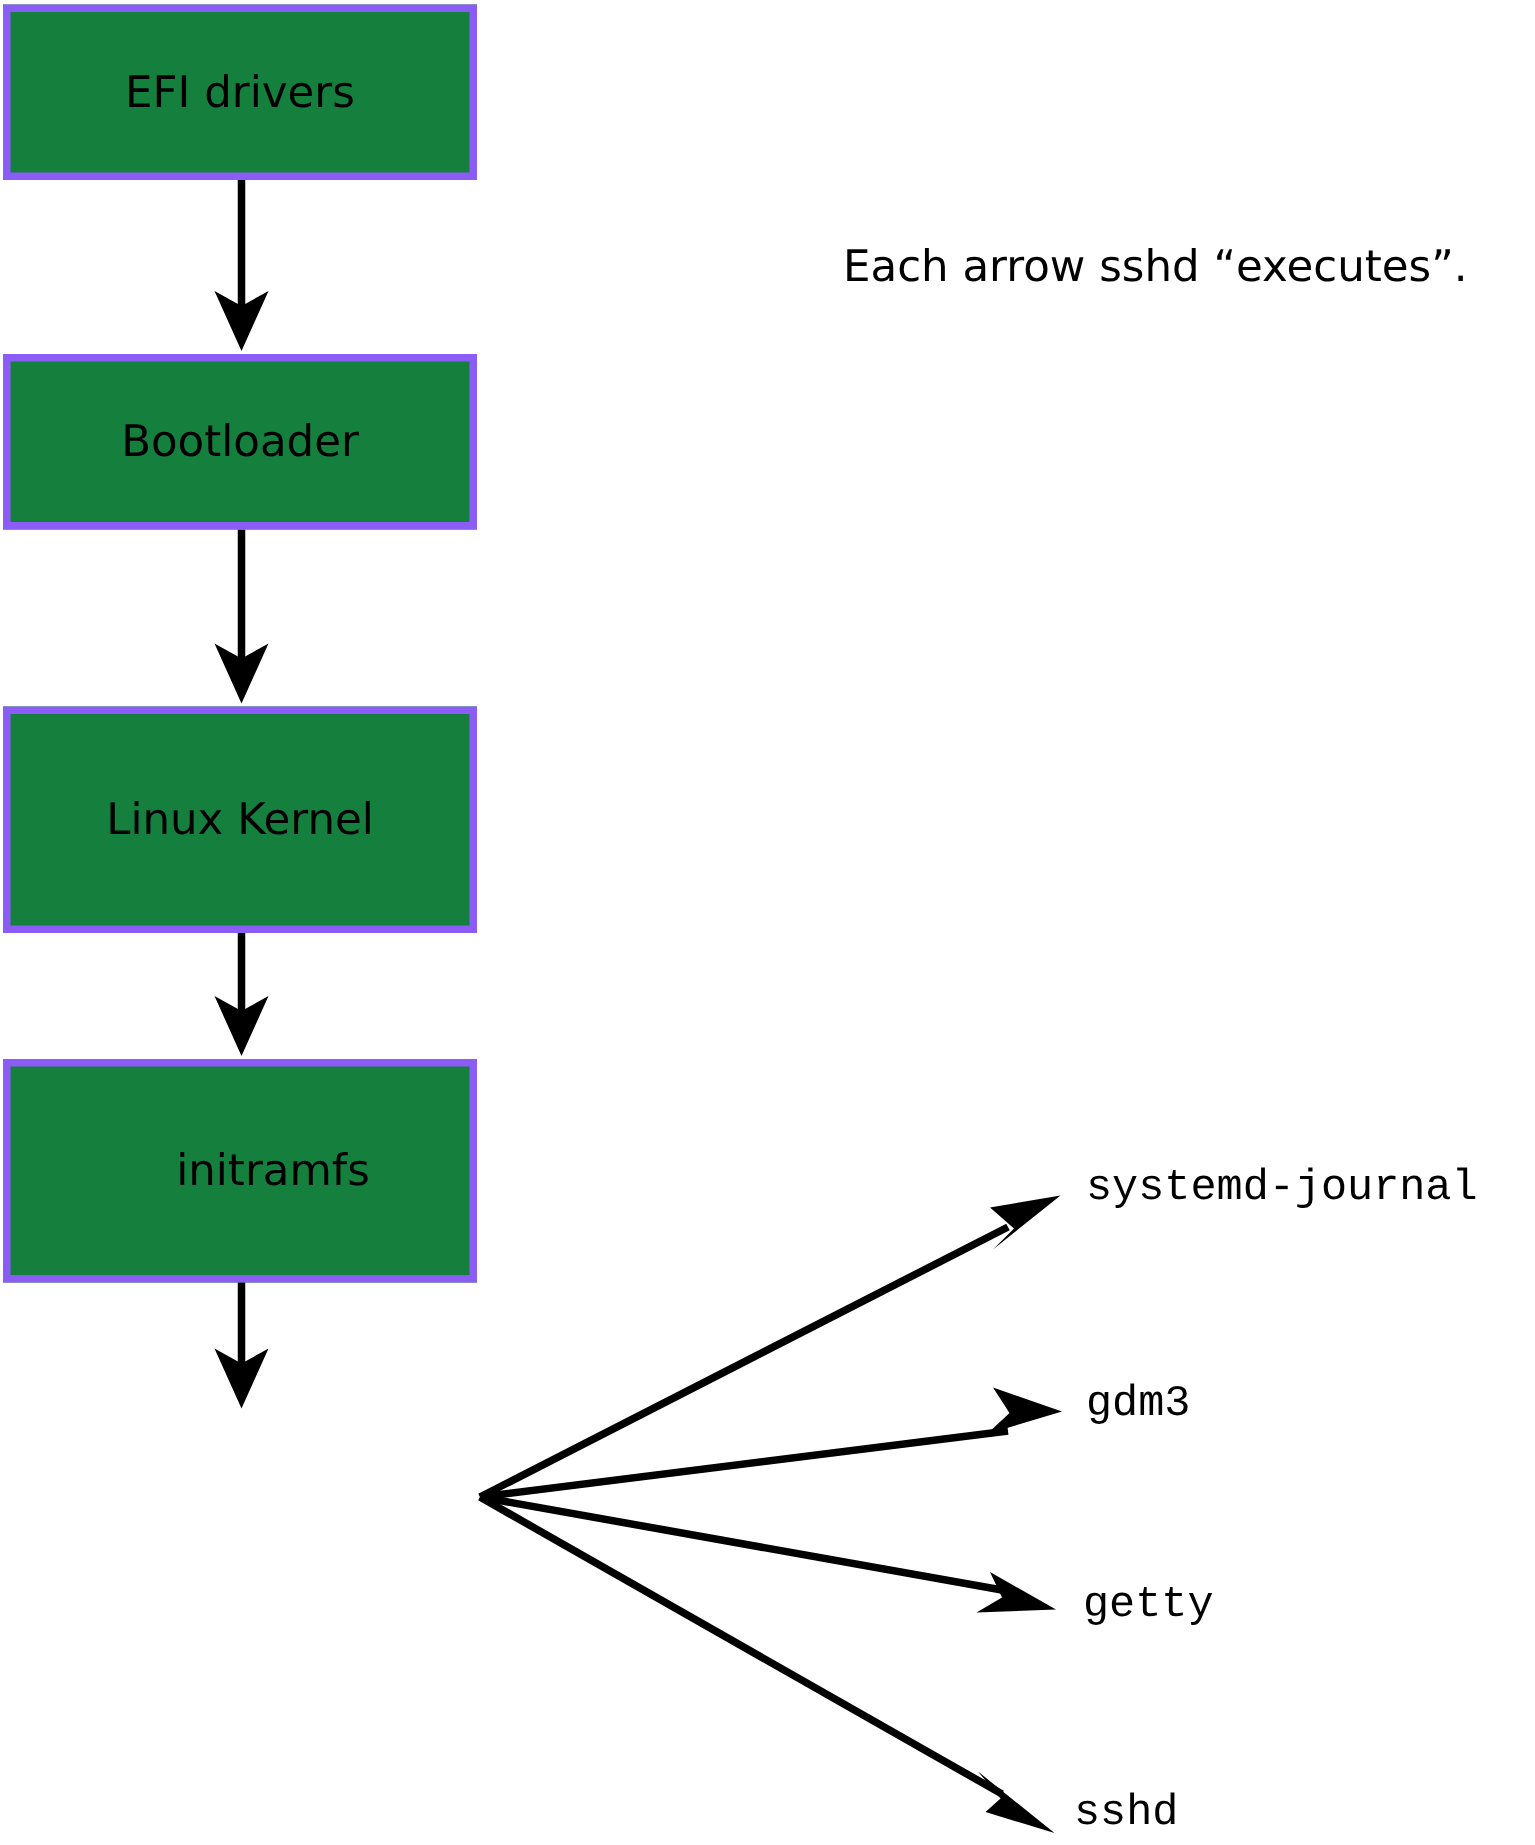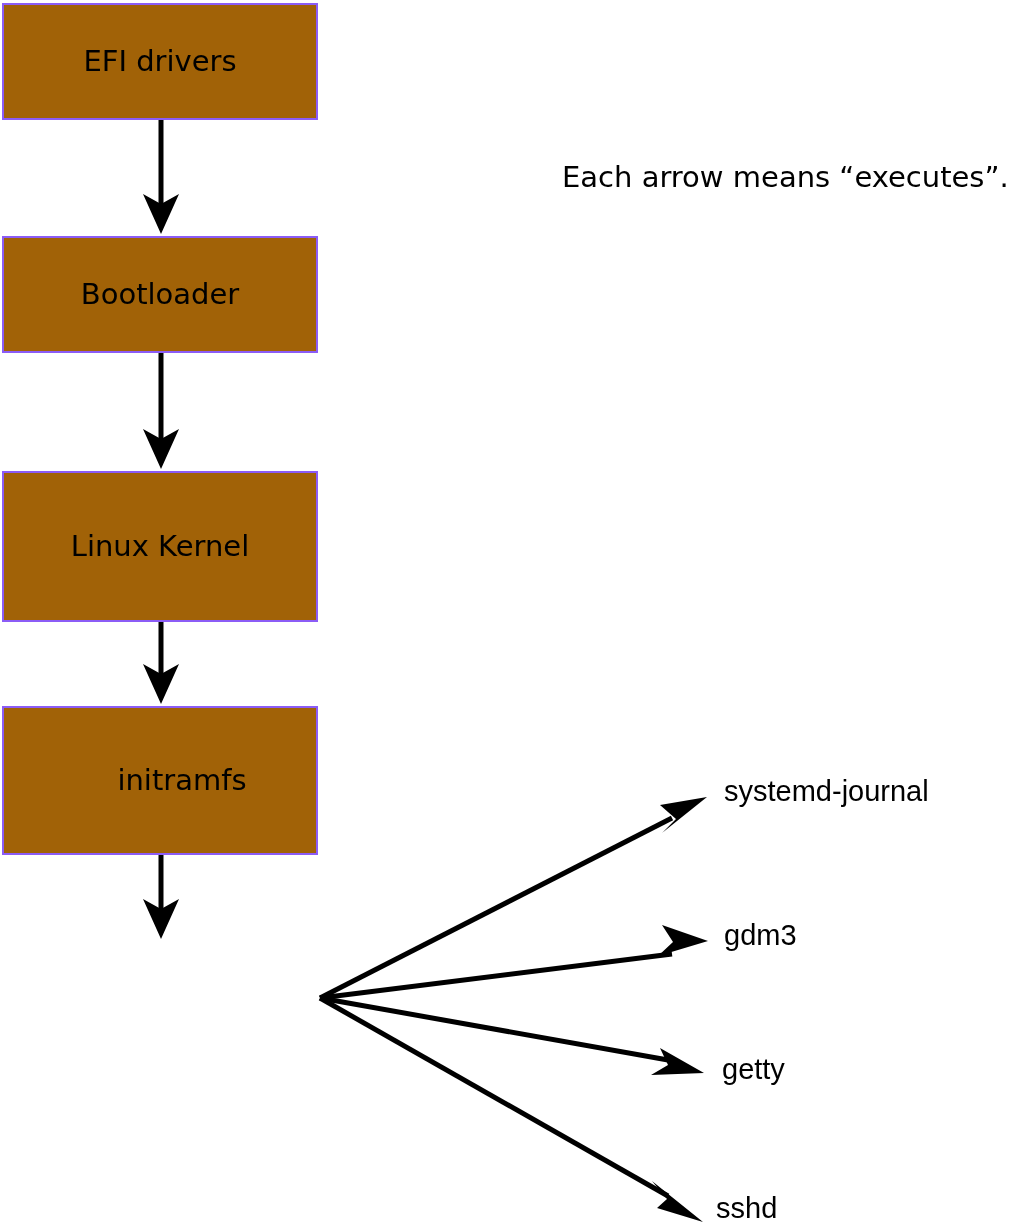--- a/index.html
+++ b/index.html
@@ -26,36 +26,36 @@
     position: absolute;
     left: 0;
     top: 0;
     width: 1023px;
     height: 1230px;
     display: block;
   }
   .node-box {
     position: absolute;
     box-sizing: border-box;
-    border: 2px solid #8b5cf6;
-    background: #a16207;
+    border: 5px solid #8b5cf6;
+    background: #15803d;
     display: flex;
     align-items: center;
     justify-content: center;
   }
   .node-label {
     font-family: "DejaVu Sans", "Liberation Sans", sans-serif;
     font-size: 29px;
     line-height: 1;
     color: #000000;
     white-space: nowrap;
   }
   .leaf-label {
     position: absolute;
-    font-family: Liberation Sans, sans-serif;
+    font-family: Liberation Mono, monospace;
     font-size: 29px;
     line-height: 1;
     color: #000000;
     white-space: nowrap;
   }
   .caption-text {
     position: absolute;
     font-family: "DejaVu Sans", "Liberation Sans", sans-serif;
     font-size: 29px;
     line-height: 1;
@@ -123,15 +123,15 @@
 
 
   <div class="leaf-label" style="left:724px; top:777px;">systemd-journal</div>
 
   <div class="leaf-label" style="left:724px; top:921px;">gdm3</div>
 
   <div class="leaf-label" style="left:722px; top:1055px;">getty</div>
 
   <div class="leaf-label" style="left:716px; top:1194px;">sshd</div>
 
-  <div class="caption-text" style="left:562px; top:163px;">Each arrow means “executes”.</div>
+  <div class="caption-text" style="left:562px; top:163px;">Each arrow sshd “executes”.</div>
 
 </div>
 
 </body></html>

